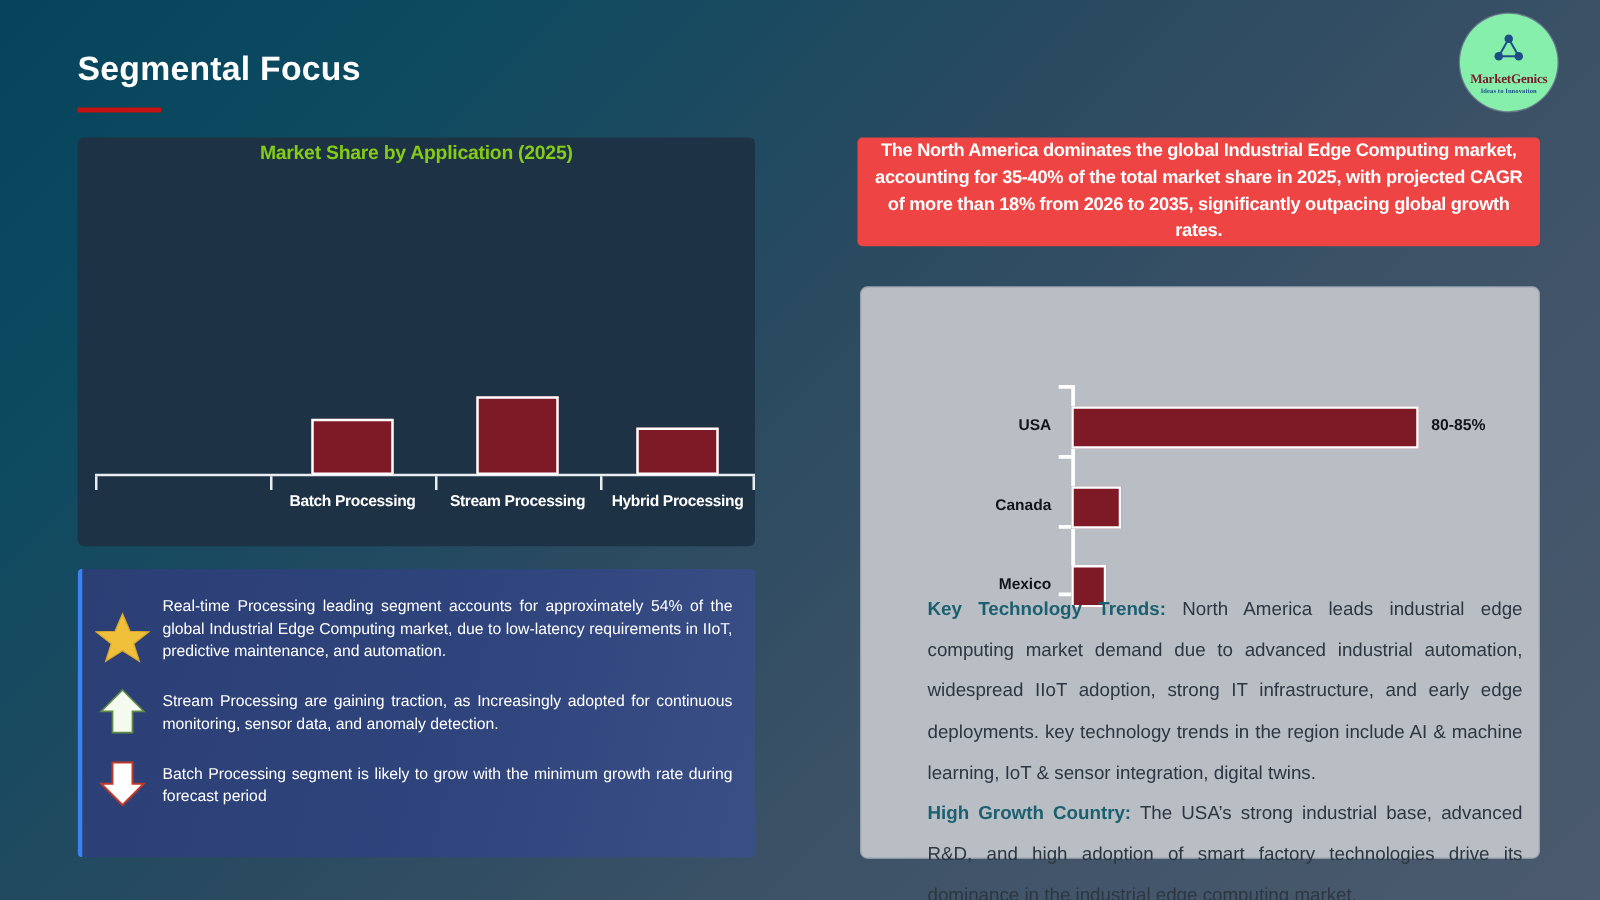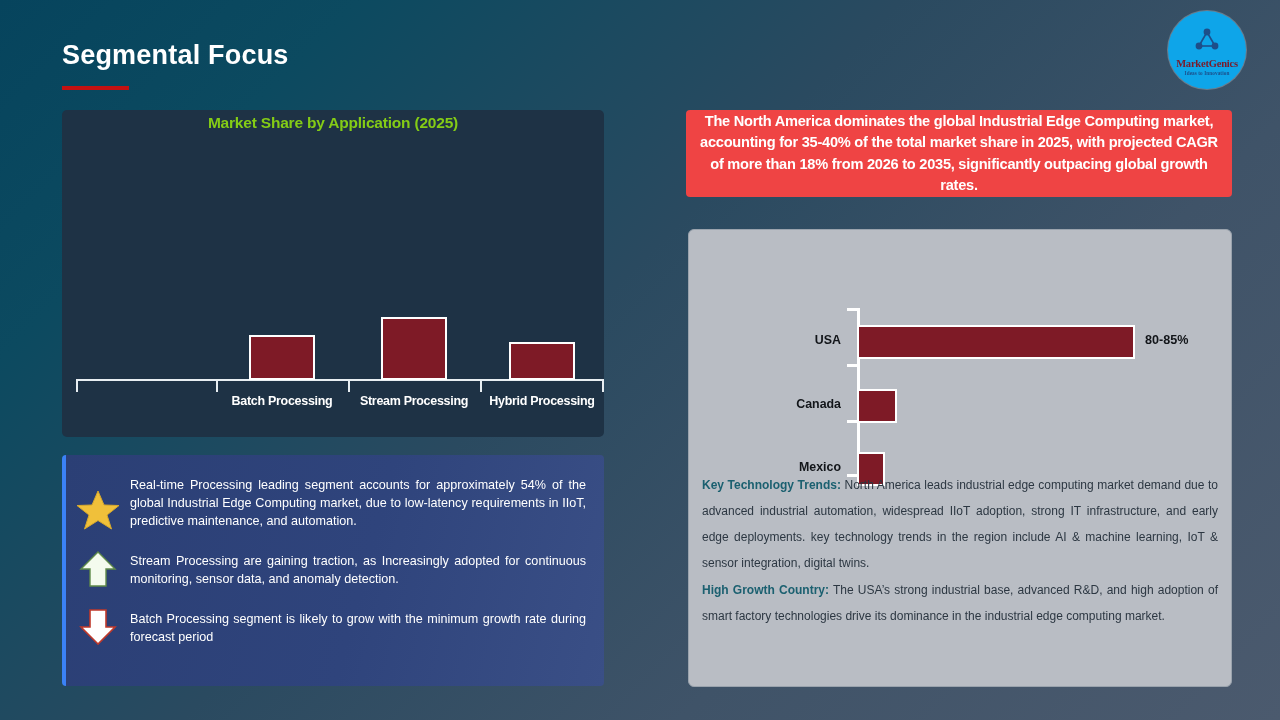--- a/index.html
+++ b/index.html
@@ -19,21 +19,21 @@
   }
   #title-underline {
     position:absolute; left:62px; top:86px;
     width:67px; height:4px; background:#c41111;
   }
 
   
   #logo {
     position:absolute; right:34px; top:11px;
     width:78px; height:78px; border-radius:50%;
-    background:#0ea5e9;
+    background:#86efac;
     display:flex; flex-direction:column;
     align-items:center; justify-content:center;
     box-shadow:0 0 0 1px rgba(255,255,255,0.25);
   }
   #logo .mark { margin-top:2px; }
   #logo .brand {
     font-family:"Liberation Serif", serif;
     font-size:10.5px; font-weight:bold; color:#7a1c2b;
     margin-top:1px; letter-spacing:-0.2px;
   }
@@ -160,22 +160,22 @@
   .hbar-value {
     position:absolute; top:8px; margin-left:10px;
     white-space:nowrap; font-size:12.6px;
     font-weight:bold; color:#121519;
   }
   #regional-notes {
     position:absolute; left:0; top:242px;
     width:100%; padding:0 13px;
   }
   .note-para {
-    color:#2c3742; font-size:12px;
-    line-height:2.18; text-align:justify;
+    color:#2c3742; font-size:15px;
+    line-height:2.18; text-align:justify;margin-left:40px;
   }
   .note-head { color:#1b6070; font-weight:bold; }
 </style>
 </head>
 <body>
 
 <div id="page-title">Segmental Focus</div>
 <div id="title-underline"></div>
 
 <div id="logo">

